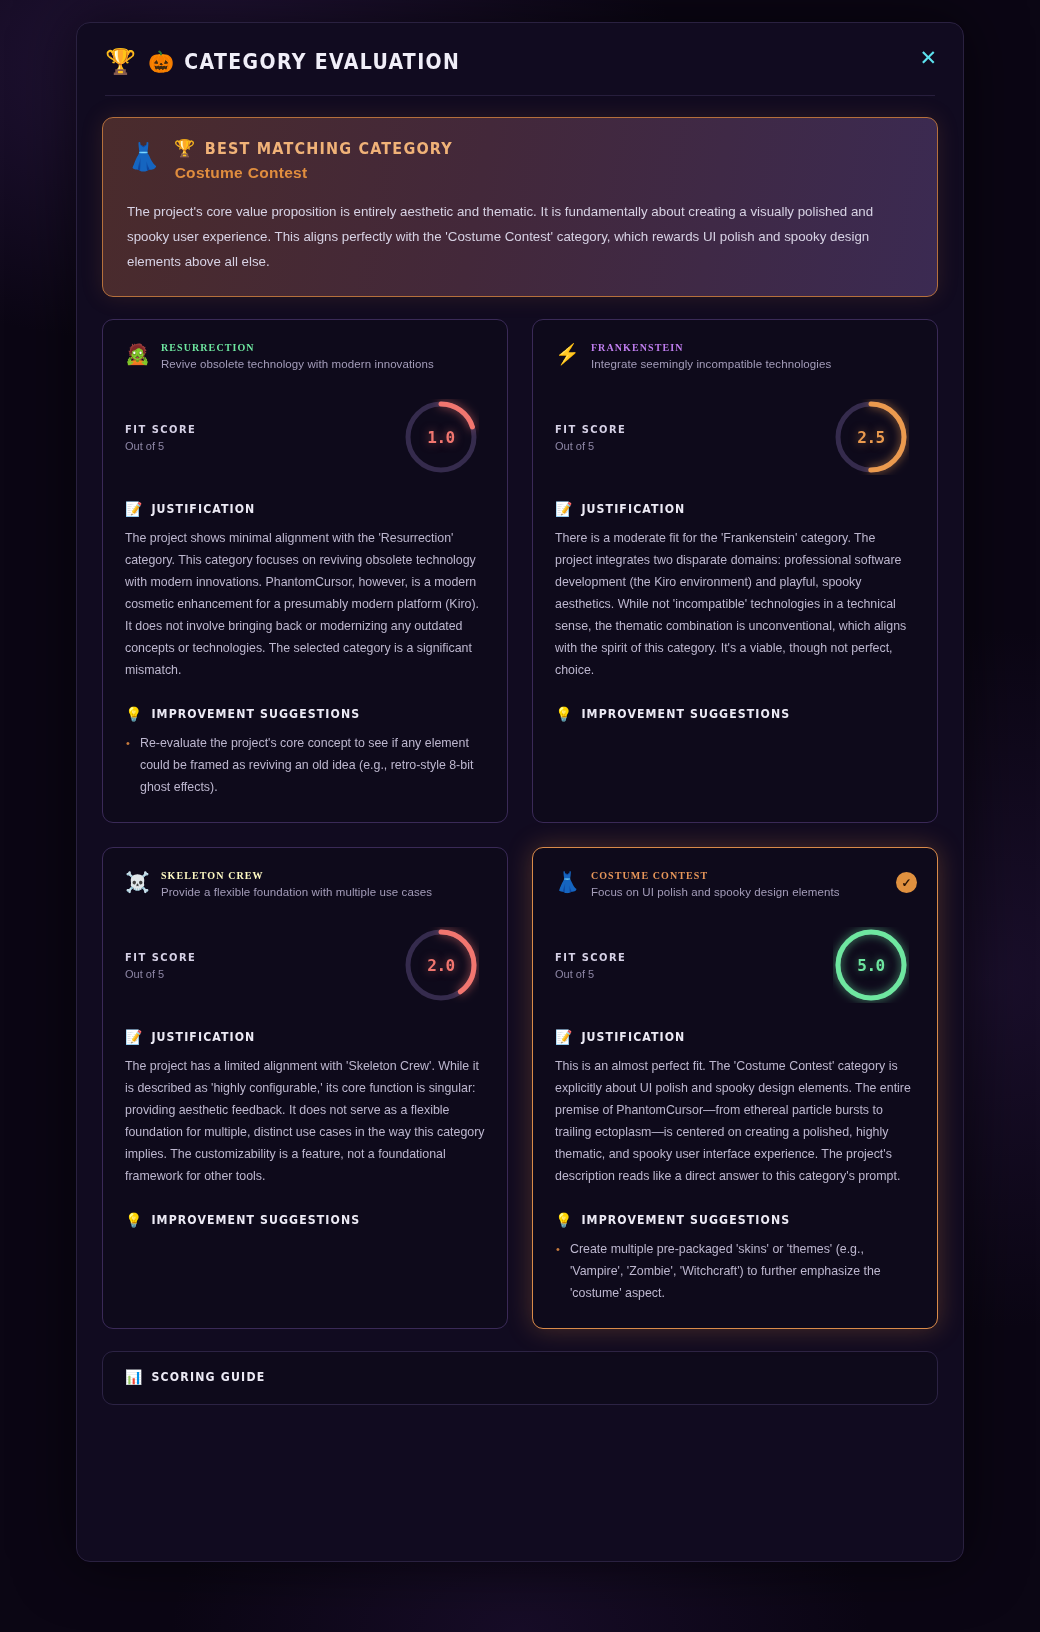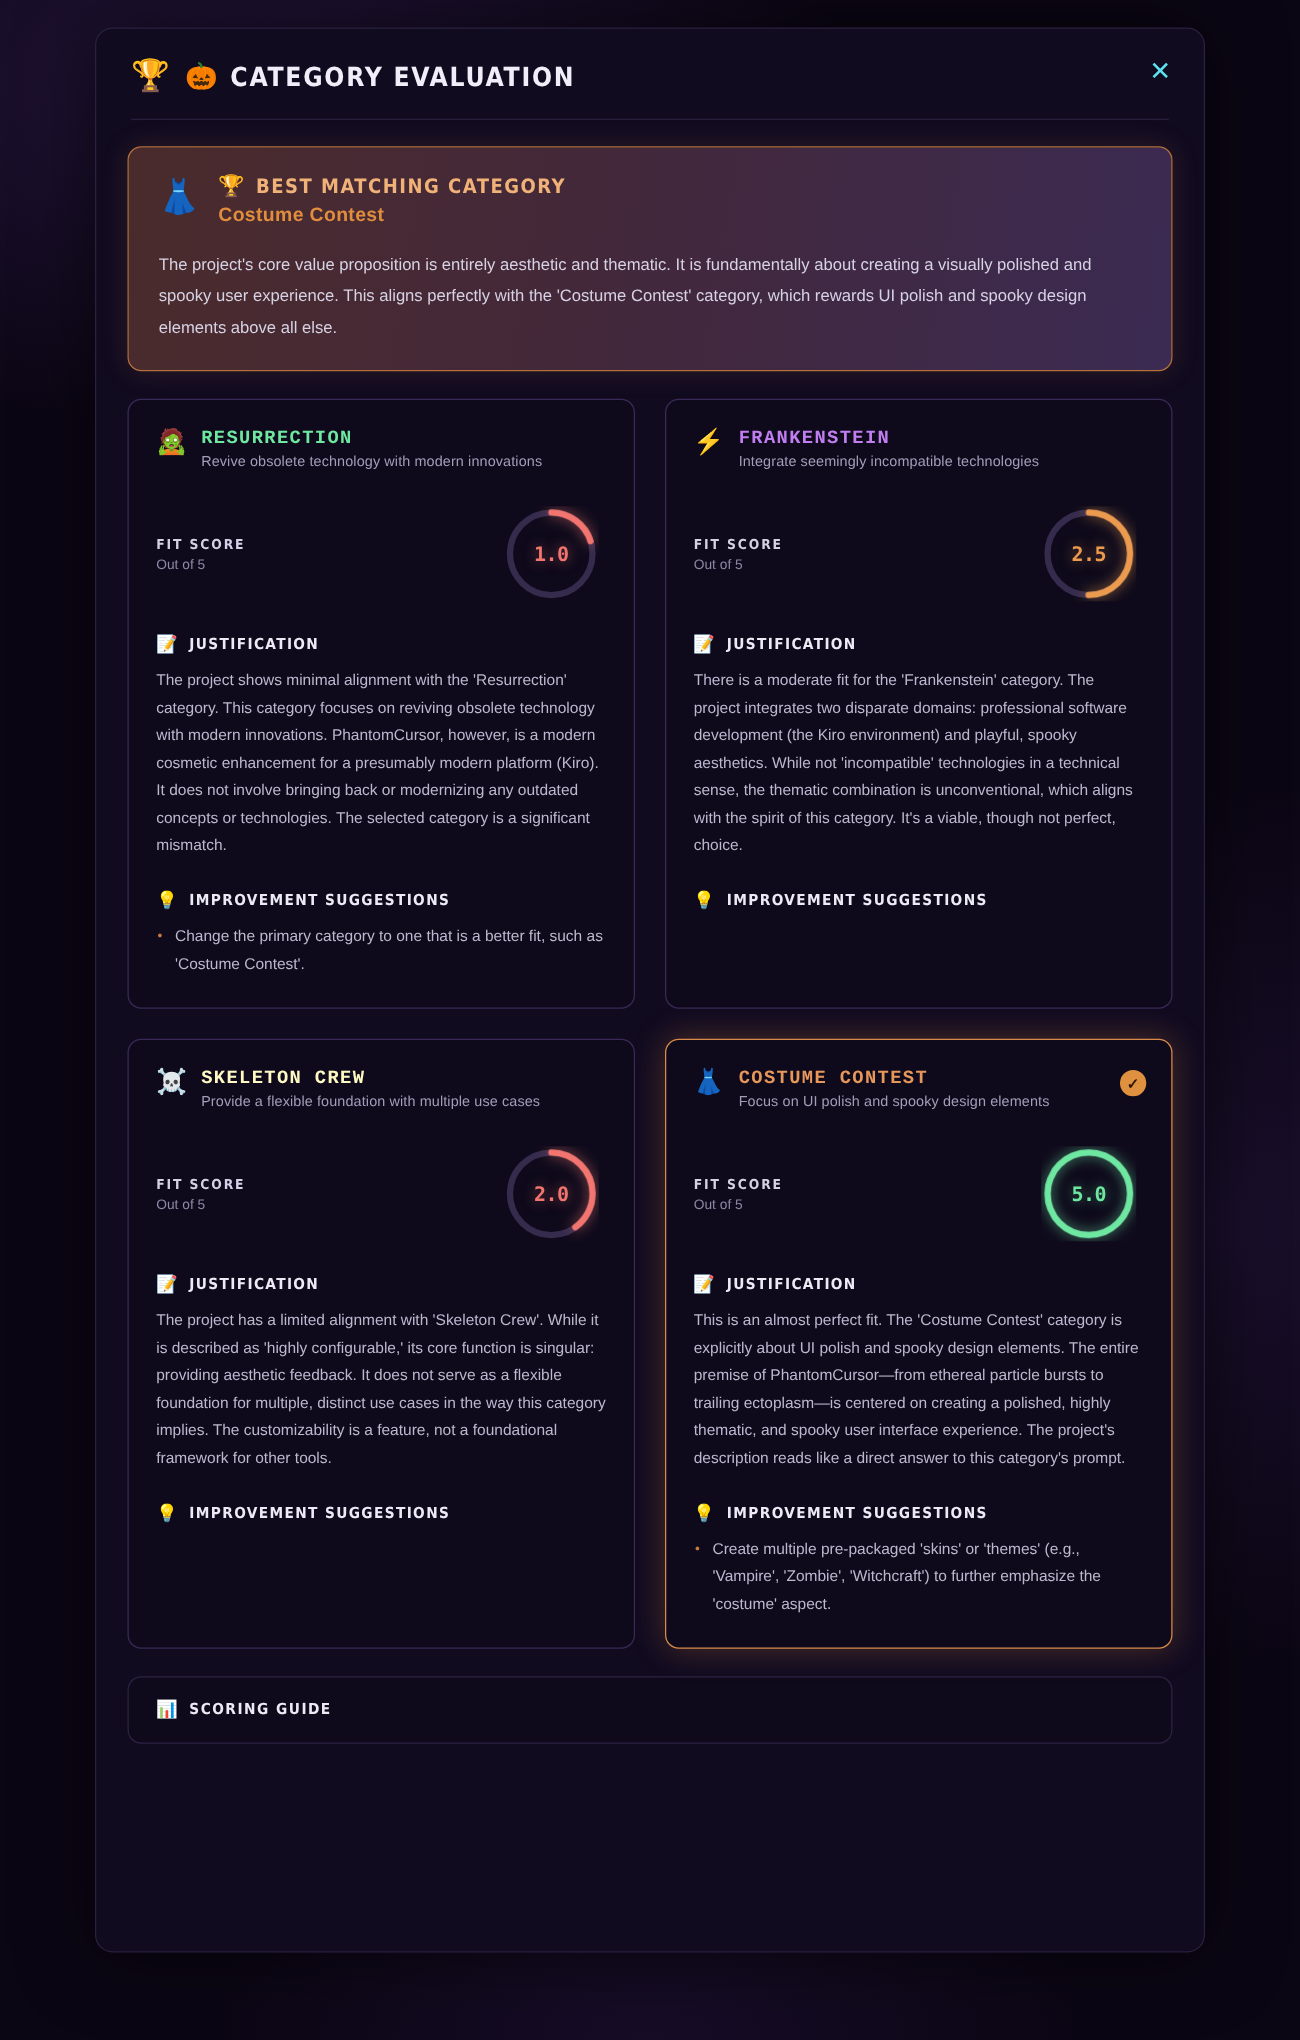--- a/index.html
+++ b/index.html
@@ -86,22 +86,22 @@
     padding: 22px 22px 24px 22px;
     position: relative;
   }
   .card.sel {
     border-color: #d98b4a;
     box-shadow: 0 0 26px rgba(215,130,60,0.30);
   }
   .c-head { display: flex; align-items: flex-start; }
   .c-emoji { font-size: 20px; line-height: 1; margin-right: 11px; margin-top: 2px; }
   .c-title {
-    font-size: 15px; font-weight: 700; letter-spacing: 1.1px;
-    font-family: Liberation Mono, monospace;
+    font-size: 10px; font-weight: 700; letter-spacing: 1.1px;
+    font-family: Liberation Serif, serif;
   }
   .c-sub { margin-top: 5px; font-size: 11.5px; color: #a49dba; letter-spacing:.1px; }
   .sel-badge {
     position: absolute; right: 20px; top: 24px;
     width: 21px; height: 21px; border-radius: 50%;
     background: #e0913f; color: #2a1405;
     font-size: 12px; display: flex; align-items: center; justify-content: center;
     font-weight: 700;
   }
   
@@ -219,21 +219,21 @@
       <span class="sec-ico">📝</span>
       <span class="sec-title">JUSTIFICATION</span>
     </div>
     <div class="just-body">The project shows minimal alignment with the 'Resurrection' category. This category focuses on reviving obsolete technology with modern innovations. PhantomCursor, however, is a modern cosmetic enhancement for a presumably modern platform (Kiro). It does not involve bringing back or modernizing any outdated concepts or technologies. The selected category is a significant mismatch.</div>
 
     <div class="sec-head">
       <span class="sec-ico">💡</span>
       <span class="sec-title">IMPROVEMENT SUGGESTIONS</span>
     </div>
     <ul class="sugg-list">
-          <li>Change the primary category to one that is a better fit, such as 'Costume Contest'.</li>
+          <li>Re-evaluate the project's core concept to see if any element could be framed as reviving an old idea (e.g., retro-style 8-bit ghost effects).</li>
         </ul>
   </div>
       <div class="card">
     <div class="c-head">
       <span class="c-emoji">⚡</span>
       <div>
         <div class="c-title" style="color:#c07ef0">FRANKENSTEIN</div>
         <div class="c-sub">Integrate seemingly incompatible technologies</div>
       </div>
     </div>

